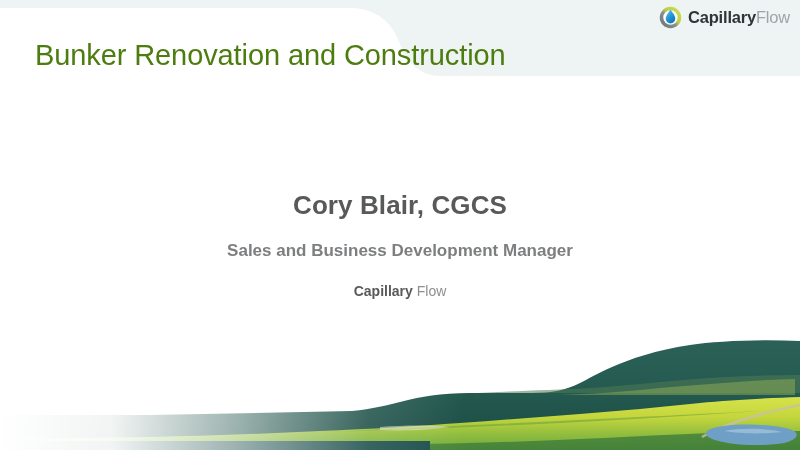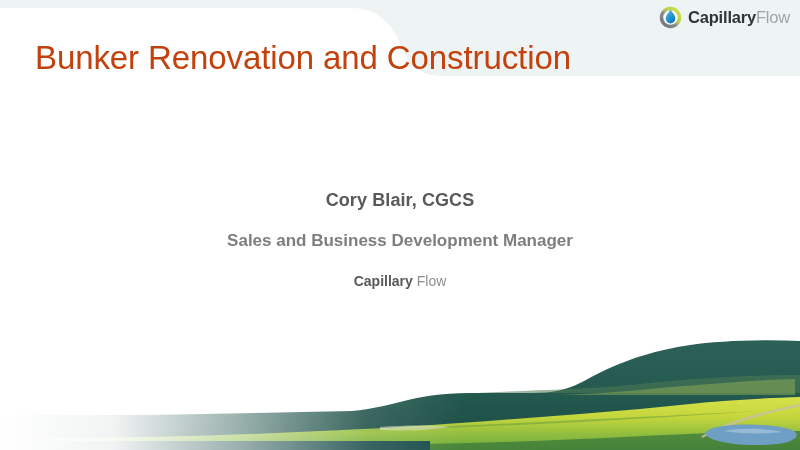--- a/index.html
+++ b/index.html
@@ -57,39 +57,39 @@
   .logo-word-secondary {
     font-weight: normal;
     color: #9fa4a8;
   }
 
   
   .slide-title {
     position: absolute;
     left: 35px;
     top: 39px;
-    font-size: 33px;
+    font-size: 29px;
     font-weight: normal;
-    color: #c2410c;
+    color: #4d7c0f;
     letter-spacing: -0.1px;
     white-space: nowrap;
     z-index: 3;
   }
 
   
   .presenter-block {
     position: absolute;
     left: 0;
     right: 0;
     top: 190px;
     text-align: center;
     z-index: 3;
   }
   .presenter-name {
-    font-size: 18px;
+    font-size: 26px;
     font-weight: bold;
     color: #58595b;
     letter-spacing: 0.1px;
     margin: 0;
   }
   .presenter-role {
     font-size: 17px;
     font-weight: bold;
     color: #7c7e80;
     margin: 20px 0 0 0;

